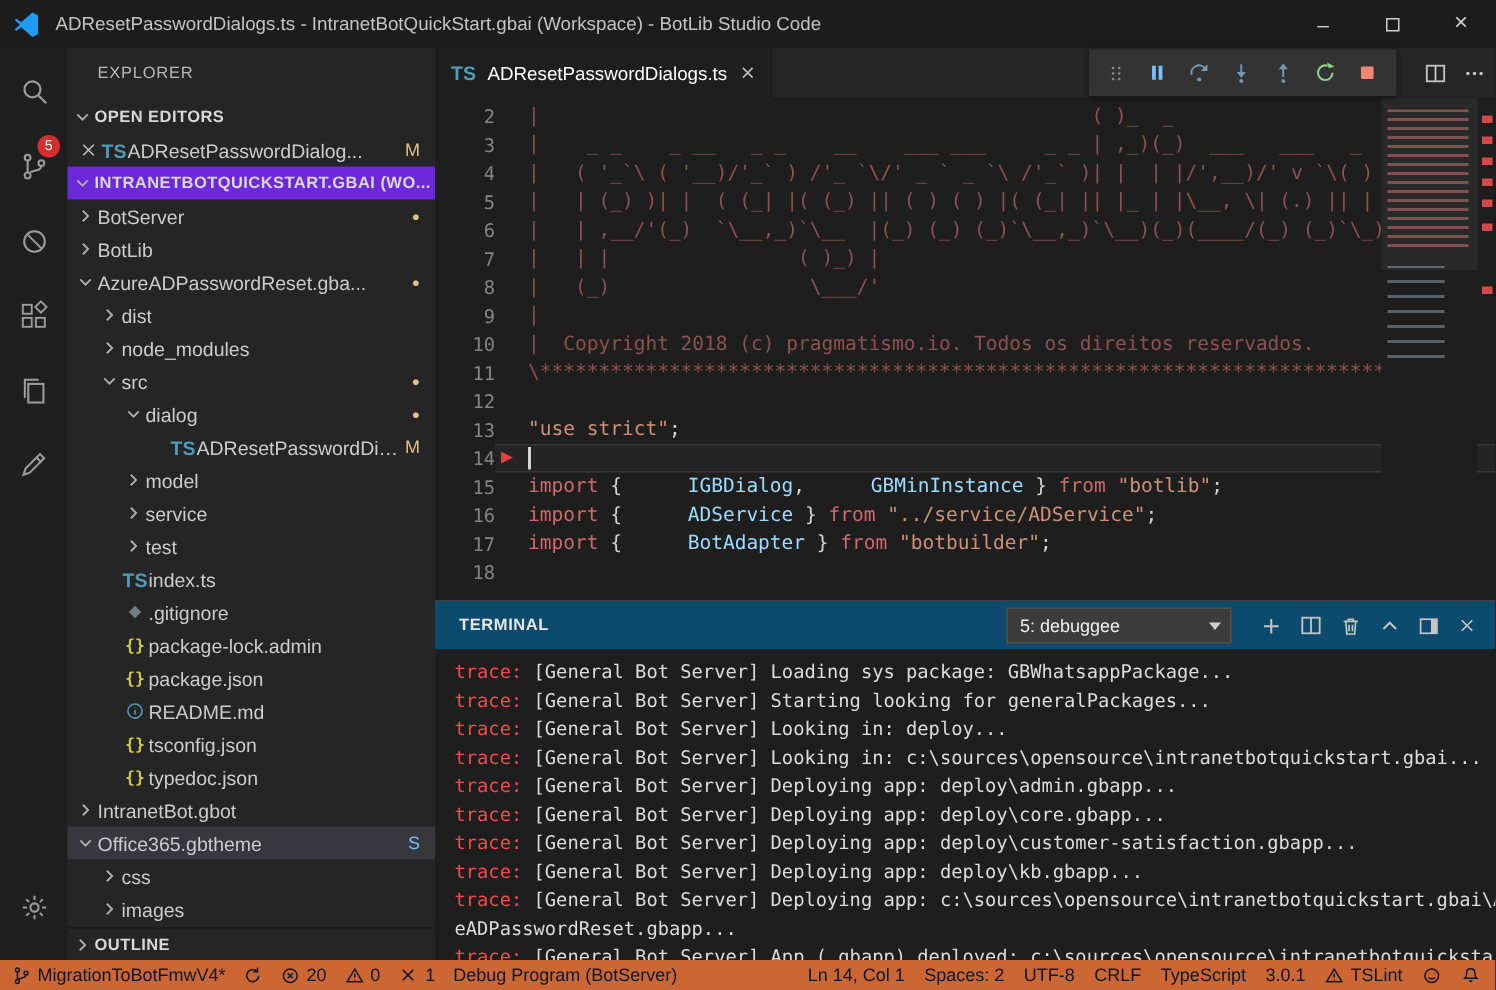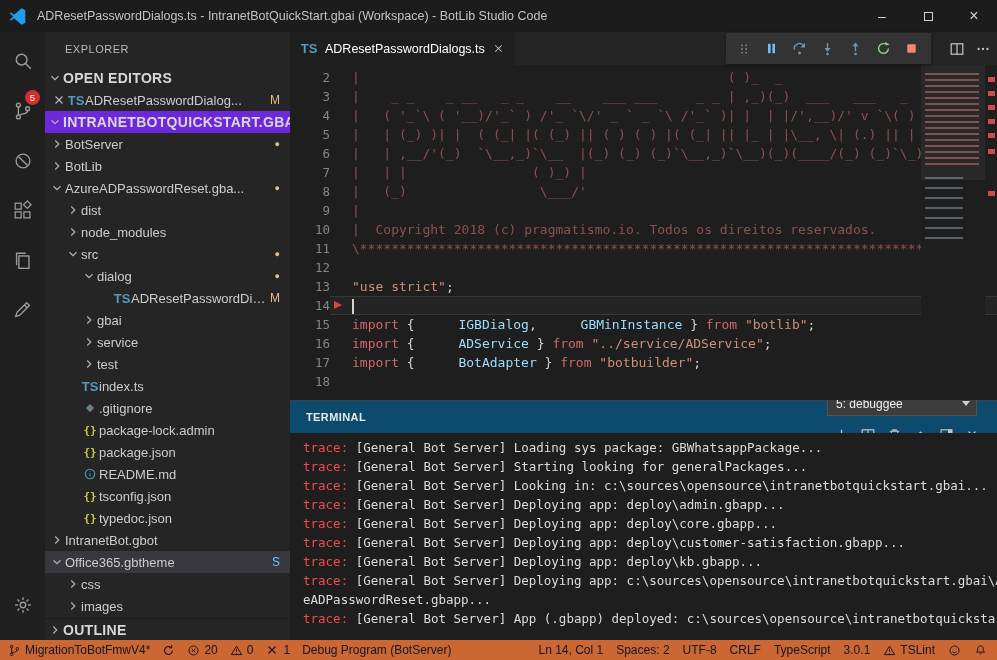--- a/index.html
+++ b/index.html
@@ -25,21 +25,21 @@
     color:#9b9b9b; position:relative; }
   .ab-item:first-child { margin-top:4px; }
   .ab-badge { position:absolute; top:4px; right:5px; min-width:15px; height:15px; border-radius:8px;
     background:var(--c-badge,#d32f2f); color:#fff; font-size:9.5px; display:flex; align-items:center;
     justify-content:center; padding:0 3px; }
   .ab-bottom { margin-top:auto; margin-bottom:10px; }
 
   
   .sidebar { width:245px; background:#252526; display:flex; flex-direction:column; flex:none; font-size:13px; }
   .sb-title { height:35px; line-height:35px; padding-left:20px; font-size:11px; color:#b8b8b8; letter-spacing:.5px; }
-  .section-header { height:22px; display:flex; align-items:center; font-size:14px; font-weight:bold;
+  .section-header { height:22px; display:flex; align-items:center; font-size:11px; font-weight:bold;
     color:#d8d8d8; letter-spacing:.3px; padding-left:2px; white-space:nowrap; }
   .section-header.ws { background:#6d28d9; }
   .section-header.outline { border-top:1px solid #1b1b1c; margin-top:auto; }
   .twisty { width:16px; height:16px; display:flex; align-items:center; justify-content:center; color:#b0b0b0; flex:none; }
   .oe-row,.row { height:22px; display:flex; align-items:center; white-space:nowrap; color:#cccccc; }
   .row.sel { background:var(--c-sel,#37373d); }
   .row-label { overflow:hidden; text-overflow:ellipsis; }
   .fico { width:18px; flex:none; text-align:center; font-weight:bold; }
   .fico.ts { color:var(--c-ts,#519aba); font-size:13px; }
   .fico.braces { color:#cbcb41; font-size:11px; font-family:"DejaVu Sans Mono",monospace; }
@@ -89,21 +89,21 @@
     background:repeating-linear-gradient(180deg, rgba(201,115,115,.55) 0 2px, transparent 2px 6px); }
   .mm-code { position:absolute; top:112px; left:4px; right:22px; height:64px;
     background:repeating-linear-gradient(180deg, rgba(175,195,215,.4) 0 2px, transparent 2px 10px); }
   .ruler { position:absolute; top:0; right:0; width:12px; height:100%; }
   .tick { position:absolute; right:2px; width:7px; height:5px; background:#d14949; }
 
   
   .terminal-header { height:33px; flex:none; background:#0c4a6e; border-top:1px solid #3f3f46;
     display:flex; align-items:center; padding-left:16px; }
   .panel-tab { font-size:11px; color:#e7e7e7; letter-spacing:.4px; font-weight:bold; }
-  .term-actions { margin-left:auto; display:flex; align-items:center; gap:11px; padding-right:12px; color:#c5c5c5;flex-direction:column; }
+  .term-actions { margin-left:auto; display:flex; align-items:center; gap:11px; padding-right:12px; color:#c5c5c5; }
   .term-select { height:24px; background:#3c3c3c; border:1px solid #515151; color:#f0f0f0;
     font-size:12px; display:flex; align-items:center; padding:0 6px 0 8px; min-width:150px; margin-right:8px; }
   .sel-caret { margin-left:auto; width:0; height:0; border-left:4px solid transparent;
     border-right:4px solid transparent; border-top:5px solid #d0d0d0; }
   .terminal { flex:1; min-height:0; background:#1e1e1e; font-family:"DejaVu Sans Mono",monospace;
     font-size:12.5px; line-height:19px; color:#dcdcdc; padding:5px 0 0 13px; overflow:hidden; }
   .tl { white-space:pre; height:19px; }
   .tprefix { color:var(--c-trace,#f14c4c); }
 
   
@@ -317,21 +317,21 @@
             <span class="deco">
               <span class="git-letter M">M</span>
             </span>
           </div>
           <div class="row" style="padding-left: 36px;">
             <span class="twisty icon">
               <svg viewBox="0 0 16 16" width="14" height="14" stroke="currentColor" stroke-width="1.4" fill="none">
                 <path d="M6 4l4 4-4 4"></path>
               </svg>
             </span>
-            <span class="row-label">gbai</span>
+            <span class="row-label">model</span>
           </div>
           <div class="row" style="padding-left: 36px;">
             <span class="twisty icon">
               <svg viewBox="0 0 16 16" width="14" height="14" stroke="currentColor" stroke-width="1.4" fill="none">
                 <path d="M6 4l4 4-4 4"></path>
               </svg>
             </span>
             <span class="row-label">service</span>
           </div>
           <div class="row" style="padding-left: 36px;">
@@ -665,20 +665,21 @@
                     <path d="M4 4l8 8M12 4l-8 8"></path>
                   </svg>
                 </span>
               </span>
             </span>
         </div>
       </div>
       <div class="terminal" id="terminal-lines">
           <div class="tl"><span class="tprefix">trace:</span><span> [General Bot Server] Loading sys package: GBWhatsappPackage...</span></div>
           <div class="tl"><span class="tprefix">trace:</span><span> [General Bot Server] Starting looking for generalPackages...</span></div>
+          <div class="tl"><span class="tprefix">trace:</span><span> [General Bot Server] Looking in: deploy...</span></div>
           <div class="tl"><span class="tprefix">trace:</span><span> [General Bot Server] Looking in: c:\sources\opensource\intranetbotquickstart.gbai...</span></div>
           <div class="tl"><span class="tprefix">trace:</span><span> [General Bot Server] Deploying app: deploy\admin.gbapp...</span></div>
           <div class="tl"><span class="tprefix">trace:</span><span> [General Bot Server] Deploying app: deploy\core.gbapp...</span></div>
           <div class="tl"><span class="tprefix">trace:</span><span> [General Bot Server] Deploying app: deploy\customer-satisfaction.gbapp...</span></div>
           <div class="tl"><span class="tprefix">trace:</span><span> [General Bot Server] Deploying app: deploy\kb.gbapp...</span></div>
           <div class="tl"><span class="tprefix">trace:</span><span> [General Bot Server] Deploying app: c:\sources\opensource\intranetbotquickstart.gbai\Azur</span></div>
           <div class="tl"><span>eADPasswordReset.gbapp...</span></div>
           <div class="tl"><span class="tprefix">trace:</span><span> [General Bot Server] App (.gbapp) deployed: c:\sources\opensource\intranetbotquickstart.g</span></div>
         </div>
     </div>

